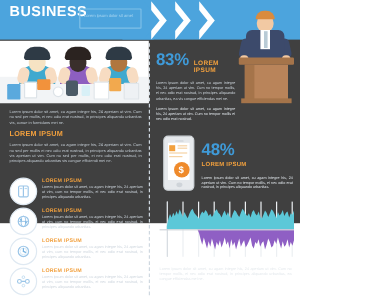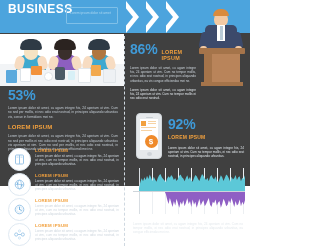--- a/index.html
+++ b/index.html
@@ -154,21 +154,20 @@
     <div class="doc" style="left:31px;top:32px;width:11px;height:9px;background:#f2923c;"></div>
     <div class="circ" style="left:44px;top:38px;width:7px;height:7px;background:#ffffff;border:.5px solid #dde3e8;"></div>
     <div class="doc" style="left:55px;top:33px;width:10px;height:13px;background:#4b5a66;border-radius:2px;"></div>
     <div class="doc" style="left:68px;top:37px;width:7px;height:9px;background:#d8f0f7;"></div>
     <div class="doc" style="left:78px;top:34px;width:11px;height:13px;background:#ffffff;border:.5px solid #e2e7eb;"></div>
     <div class="doc" style="left:91px;top:31px;width:10px;height:11px;background:#f2a94e;"></div>
     <div class="doc" style="left:103px;top:35px;width:11px;height:12px;background:#eef1f4;border:.5px solid #e0e5e9;"></div>
   </div>
 
   <div class="stat53">
-    <div class="pct-big">53%</div>
     <div class="body-txt">Lorem ipsum dolor sit amet, cu agam integre his, 24 aperiam ut vim. Cum no sed per mollis, ei nec odio erat nostrud, in principes aliquando urbanitas vis, conue in formidans mei ne.</div>
     <div class="sub-orange">LOREM IPSUM</div>
     <div class="body-txt">Lorem ipsum dolor sit amet, cu agam integre his, 24 aperiam ut vim. Cum no sed per mollis ei nec odio erat nostrud, in principes aliquando urbanitas vis aperiam ut vim. Cum no sed per mollis, ei nec odio erat nostrud, in principes aliquando urbanitas vis congue efficiendi mei ne.</div>
   </div>
 
   <div class="iconlist">
 
     <div class="irow">
       <div class="ibadge">
         <svg width="13" height="13" viewBox="0 0 13 13">
@@ -220,21 +219,21 @@
         </svg>
       </div>
       <div class="ititle">LOREM IPSUM</div>
       <div class="itext">Lorem ipsum dolor sit amet, cu agam integre his, 24 aperiam ut vim, cum no tempor mollis, ei nec odio erat nostrud, in principes aliquando urbanitas.</div>
     </div>
 
   </div>
 
   <div class="stat86">
     <div class="pct-row">
-      <span class="pct-big">86%</span>
+      <span class="pct-big">83%</span>
       <span class="lbl">LOREM IPSUM</span>
     </div>
     <div class="para2" style="color:#ccd4db;">Lorem ipsum dolor sit amet, cu agam integre his, 24 aperiam ut vim. Cum no tempor mollis, ei nec odio erat nostrud, in principes aliquando urbanitas, ea vis congue efficiendas mei ne.</div>
     <div class="para2">Lorem ipsum dolor sit amet, cu agam integre his, 24 aperiam ut vim. Cum no tempor mollis ei nec odio erat nostrud.</div>
   </div>
 
   <div class="speaker">
     <div class="sp-armL"></div>
     <div class="sp-armR"></div>
     <div class="sp-head"></div>
@@ -261,21 +260,21 @@
         <div class="ph-rowlite" style="left:1.5px;top:10.6px;width:11px;height:1.3px;"></div>
         <div class="ph-coin">
           <span>$</span>
         </div>
       </div>
       <div class="ph-home"></div>
     </div>
   </div>
 
   <div class="stat37">
-    <div class="pct-big">92%</div>
+    <div class="pct-big">48%</div>
     <div class="sub-orange" style="margin-top:1px;font-size:5px;">LOREM IPSUM</div>
     <div class="para2">Lorem ipsum dolor sit amet, cu agam integre his, 24 aperiam ut vim. Cum no tempor mollis, ei nec odio erat nostrud, in principes aliquando urbanitas.</div>
   </div>
 
   <div class="chartbox">
     <div class="chart-grid" id="gridlines">
         <div class="gl" style="left: 6px;"></div>
         <div class="gl" style="left: 19px;"></div>
         <div class="gl" style="left: 32px;"></div>
         <div class="gl" style="left: 45px;"></div>

